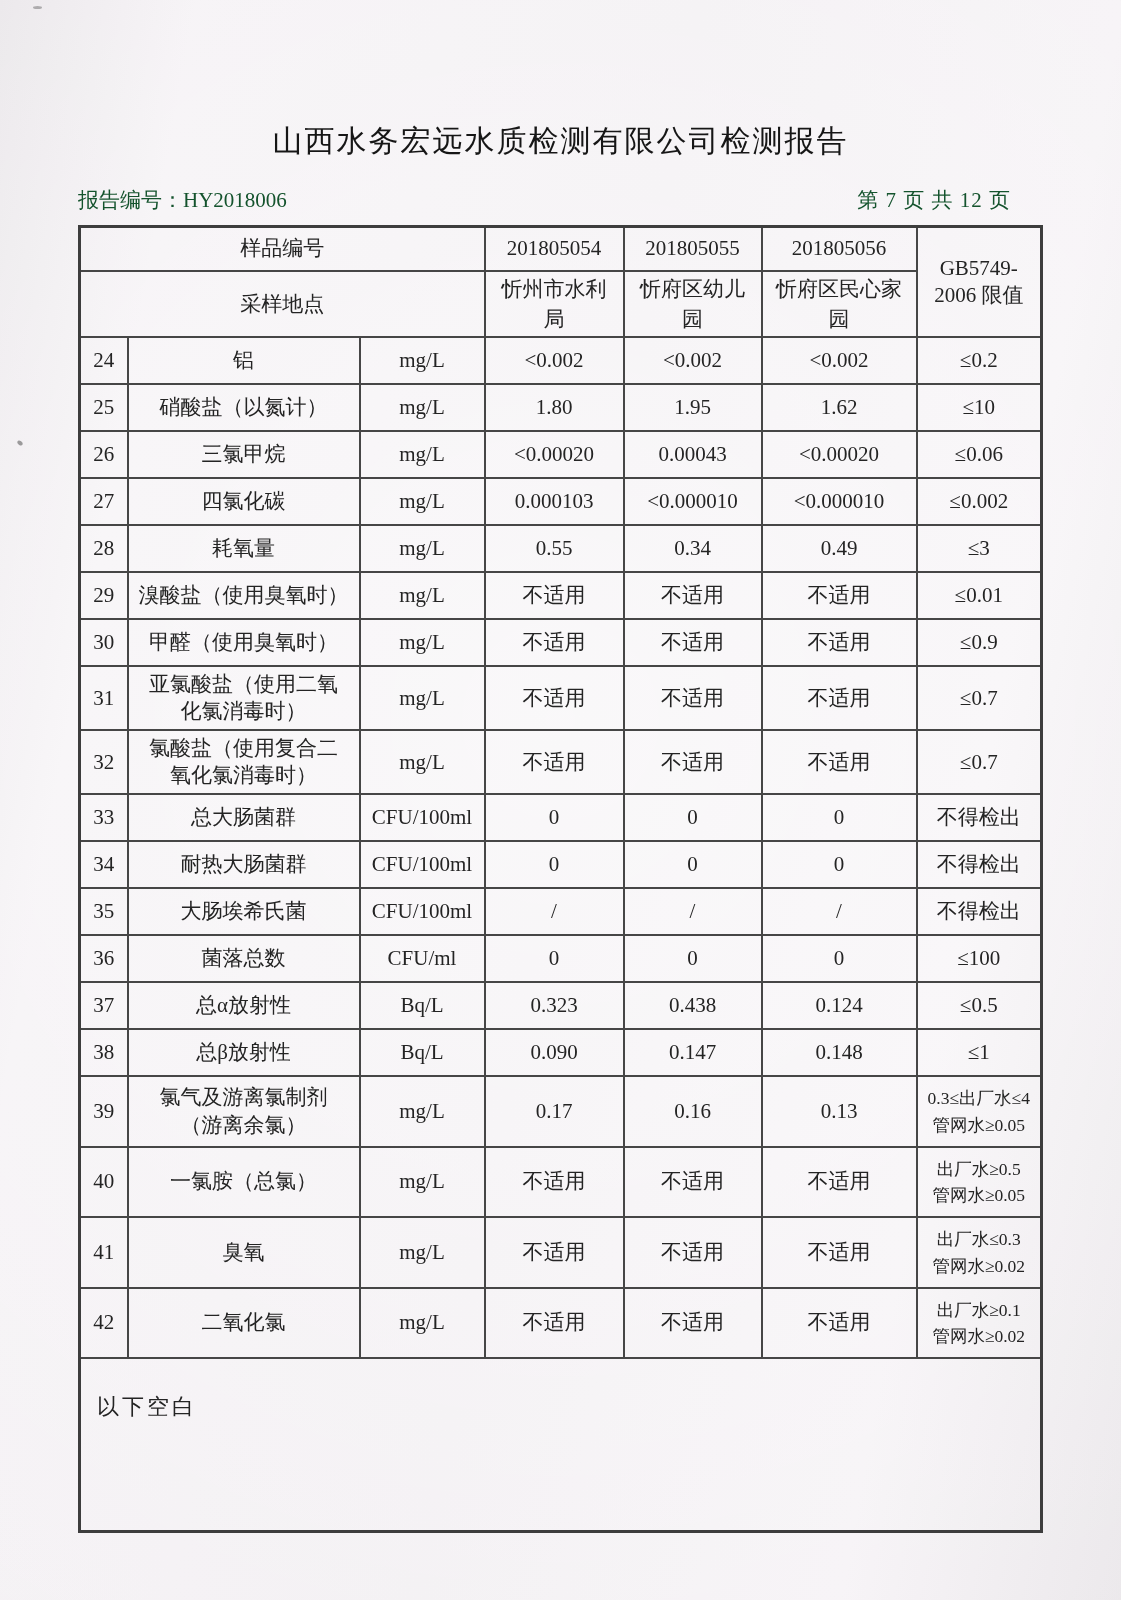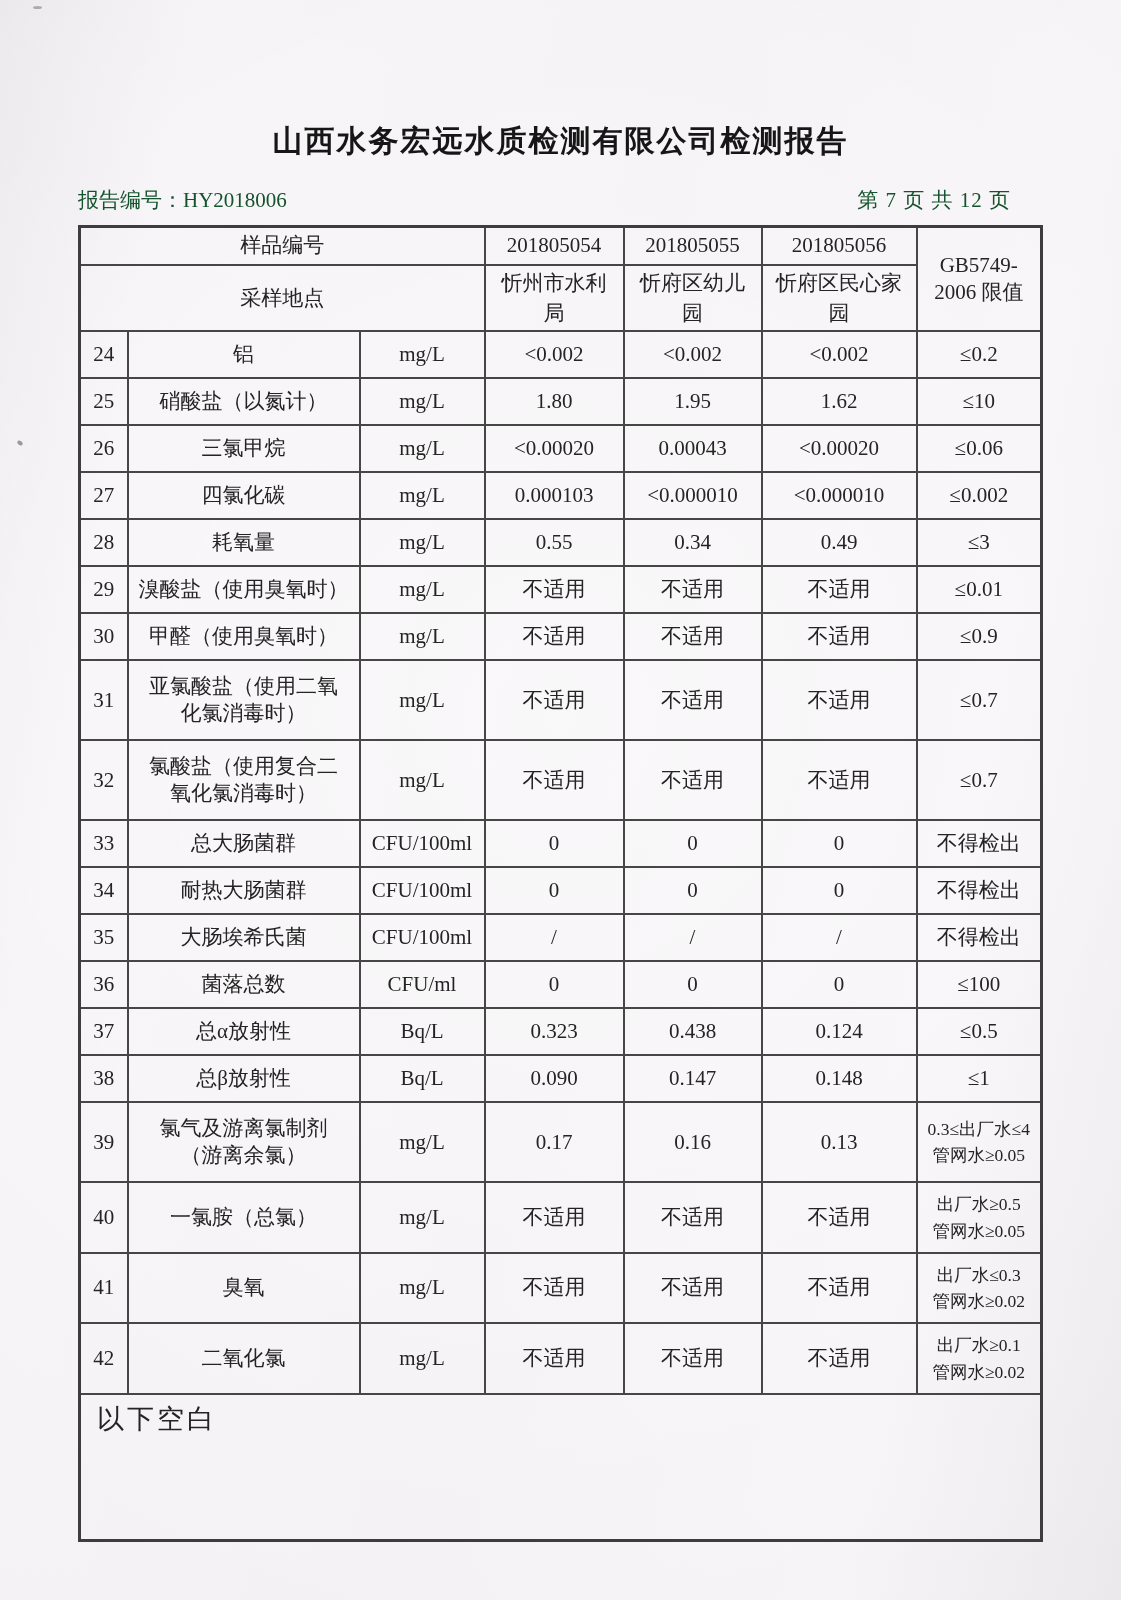--- a/index.html
+++ b/index.html
@@ -18,21 +18,21 @@
       linear-gradient(100deg, #eae7ea 0%, #f5f2f5 14%, #f3f0f3 50%, #f6f3f6 80%, #ebe8eb 100%);
   }
   .speck{position:absolute;background:#6b6b6b;border-radius:50%;}
   .speck.s1{left:17px;top:441px;width:6px;height:4px;transform:rotate(35deg);opacity:.65;}
   .speck.s2{left:33px;top:6px;width:9px;height:3px;opacity:.5;}
 
   .title{
     position:absolute;left:0;top:121px;width:100%;
     text-align:center;
     font-family:"Liberation Sans","DejaVu Sans",sans-serif;
-    font-weight:bold;font-size:30px;letter-spacing:2px;color:#161616;
+    font-weight:normal;font-size:30px;letter-spacing:2px;color:#161616;
   }
   .meta{
     position:absolute;left:78px;top:186px;width:933px;
     display:flex;justify-content:space-between;
     font-size:21px;color:#14532d;
   }
   .meta .pageno{letter-spacing:1px;text-align:right;}
 
   table.report{
     position:absolute;left:78px;top:225px;
@@ -44,33 +44,33 @@
   table.report td{
     border:2px solid #464646;
     text-align:center;
     vertical-align:middle;
     font-size:21px;
     padding:2px 4px;
     white-space:pre-line;
     line-height:1.3;
   }
   table.report{border:3px solid #3d3d3d;}
-  tr.hr1{height:38px;margin-top:24px;}
+  tr.hr1{height:44px;margin-top:24px;}
   tr.hr2{height:56px;}
   tr.hr2 td{line-height:1.45;}
   td.std{font-size:21px;line-height:2.1;}
   tbody tr{height:47px;}
-  tbody tr.tall{height:80px;}
+  tbody tr.tall{height:64px;}
   tbody tr.med{height:62px;}
   td.c-no{padding-left:2px;}
   td.c-name{text-align:left;padding-left:13px;line-height:1.45;}
   td.c-limit.multi{font-size:17.5px;line-height:1.5;padding:8px 1px;}
   tfoot td.blank{
     height:137px;text-align:left;vertical-align:top;
-    padding:7px 0 0 16px;font-size:27px;letter-spacing:3px;
+    padding:34px 0 0 16px;font-size:22px;letter-spacing:3px;
   }
 </style>
 </head>
 <body>
 
 <div class="paper"></div>
 <span class="speck s1"></span>
 <span class="speck s2"></span>
 
 <div class="title">山西水务宏远水质检测有限公司检测报告</div>

